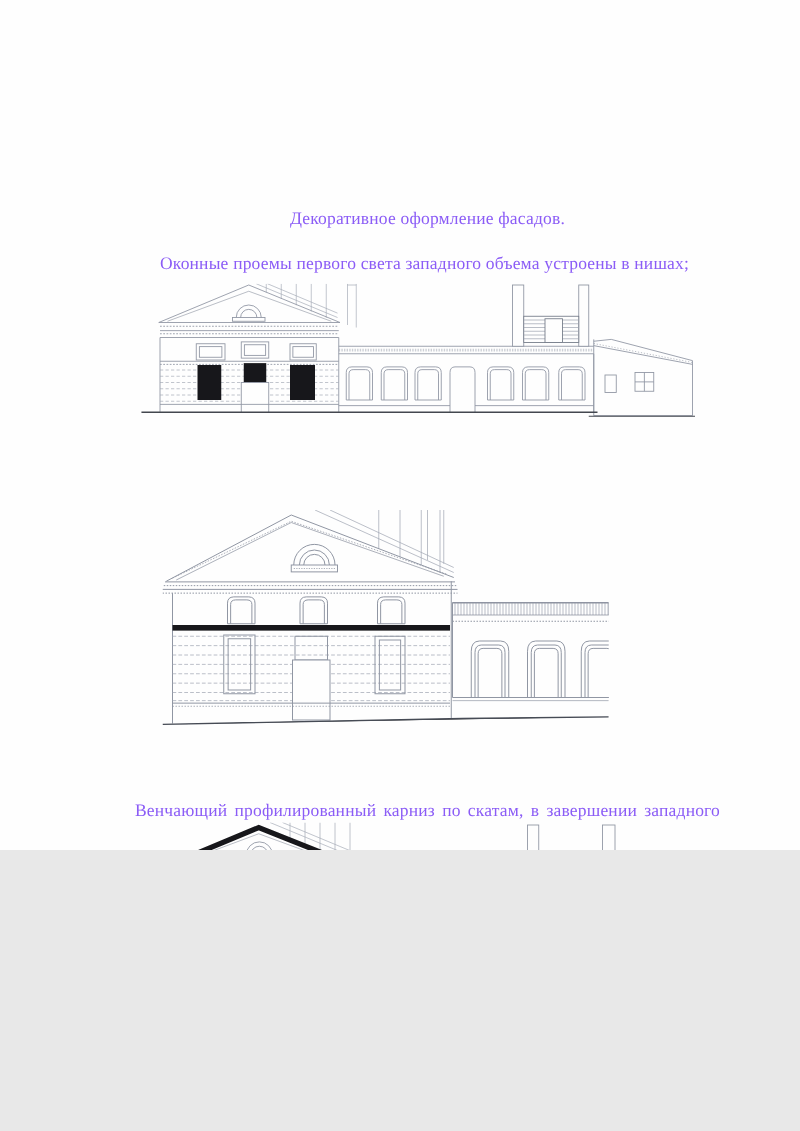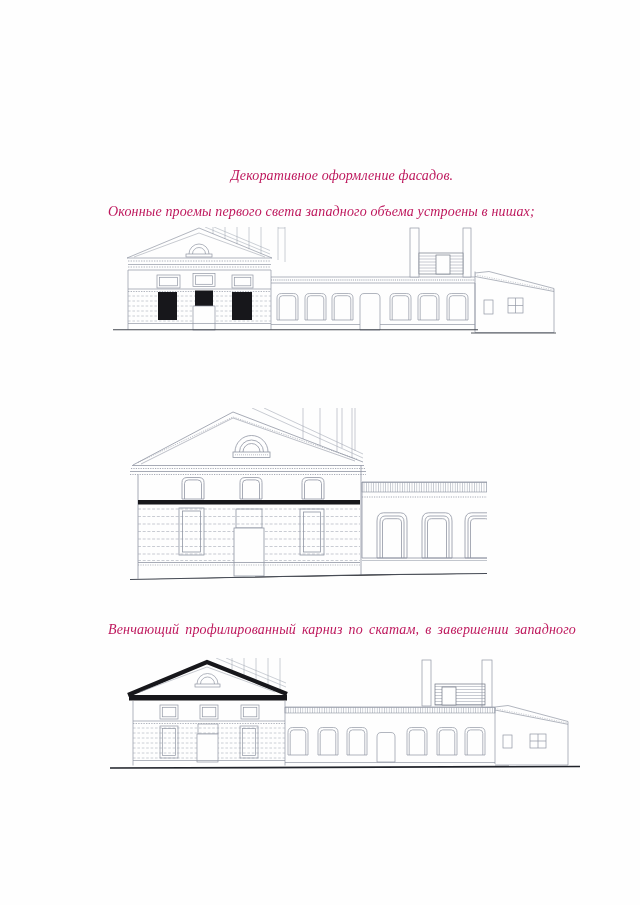--- a/index.html
+++ b/index.html
@@ -1,30 +1,29 @@
 <!DOCTYPE html>
 <html><head>
 <meta charset="utf-8">
 <style>
   html,body{margin:0;padding:0;background:#e8e8e8;}
   .page{
     position:relative;
-    width:640px;height:905px;
+    width:640px;height:680px;
     margin:0 auto;
     background:#fefefe;
     font-family:"Liberation Serif", serif;
-    color:#be185d;
+    color:#8b5cf6;
     overflow:hidden;
-    font-style:italic;
   }
   .textcol{position:absolute;left:108px;width:468px;}
   .doc-title{top:165px;text-align:center;}
-  .para1{top:201px;}
+  .para1{top:201px;margin-left:20px;}
   .para2{top:360px;}
-  .para3{top:619px;}
+  .para3{top:639px;}
   .tline{
     font-size:14px;
     line-height:21px;
     letter-spacing:0.15px;
     white-space:normal;
   }
   .just{text-align:justify;text-align-last:justify;}
   .figure{position:absolute;}
   .fig1{left:113px;top:227px;width:443px;height:112px;}
   .fig2{left:130px;top:408px;width:357px;height:190px;}

